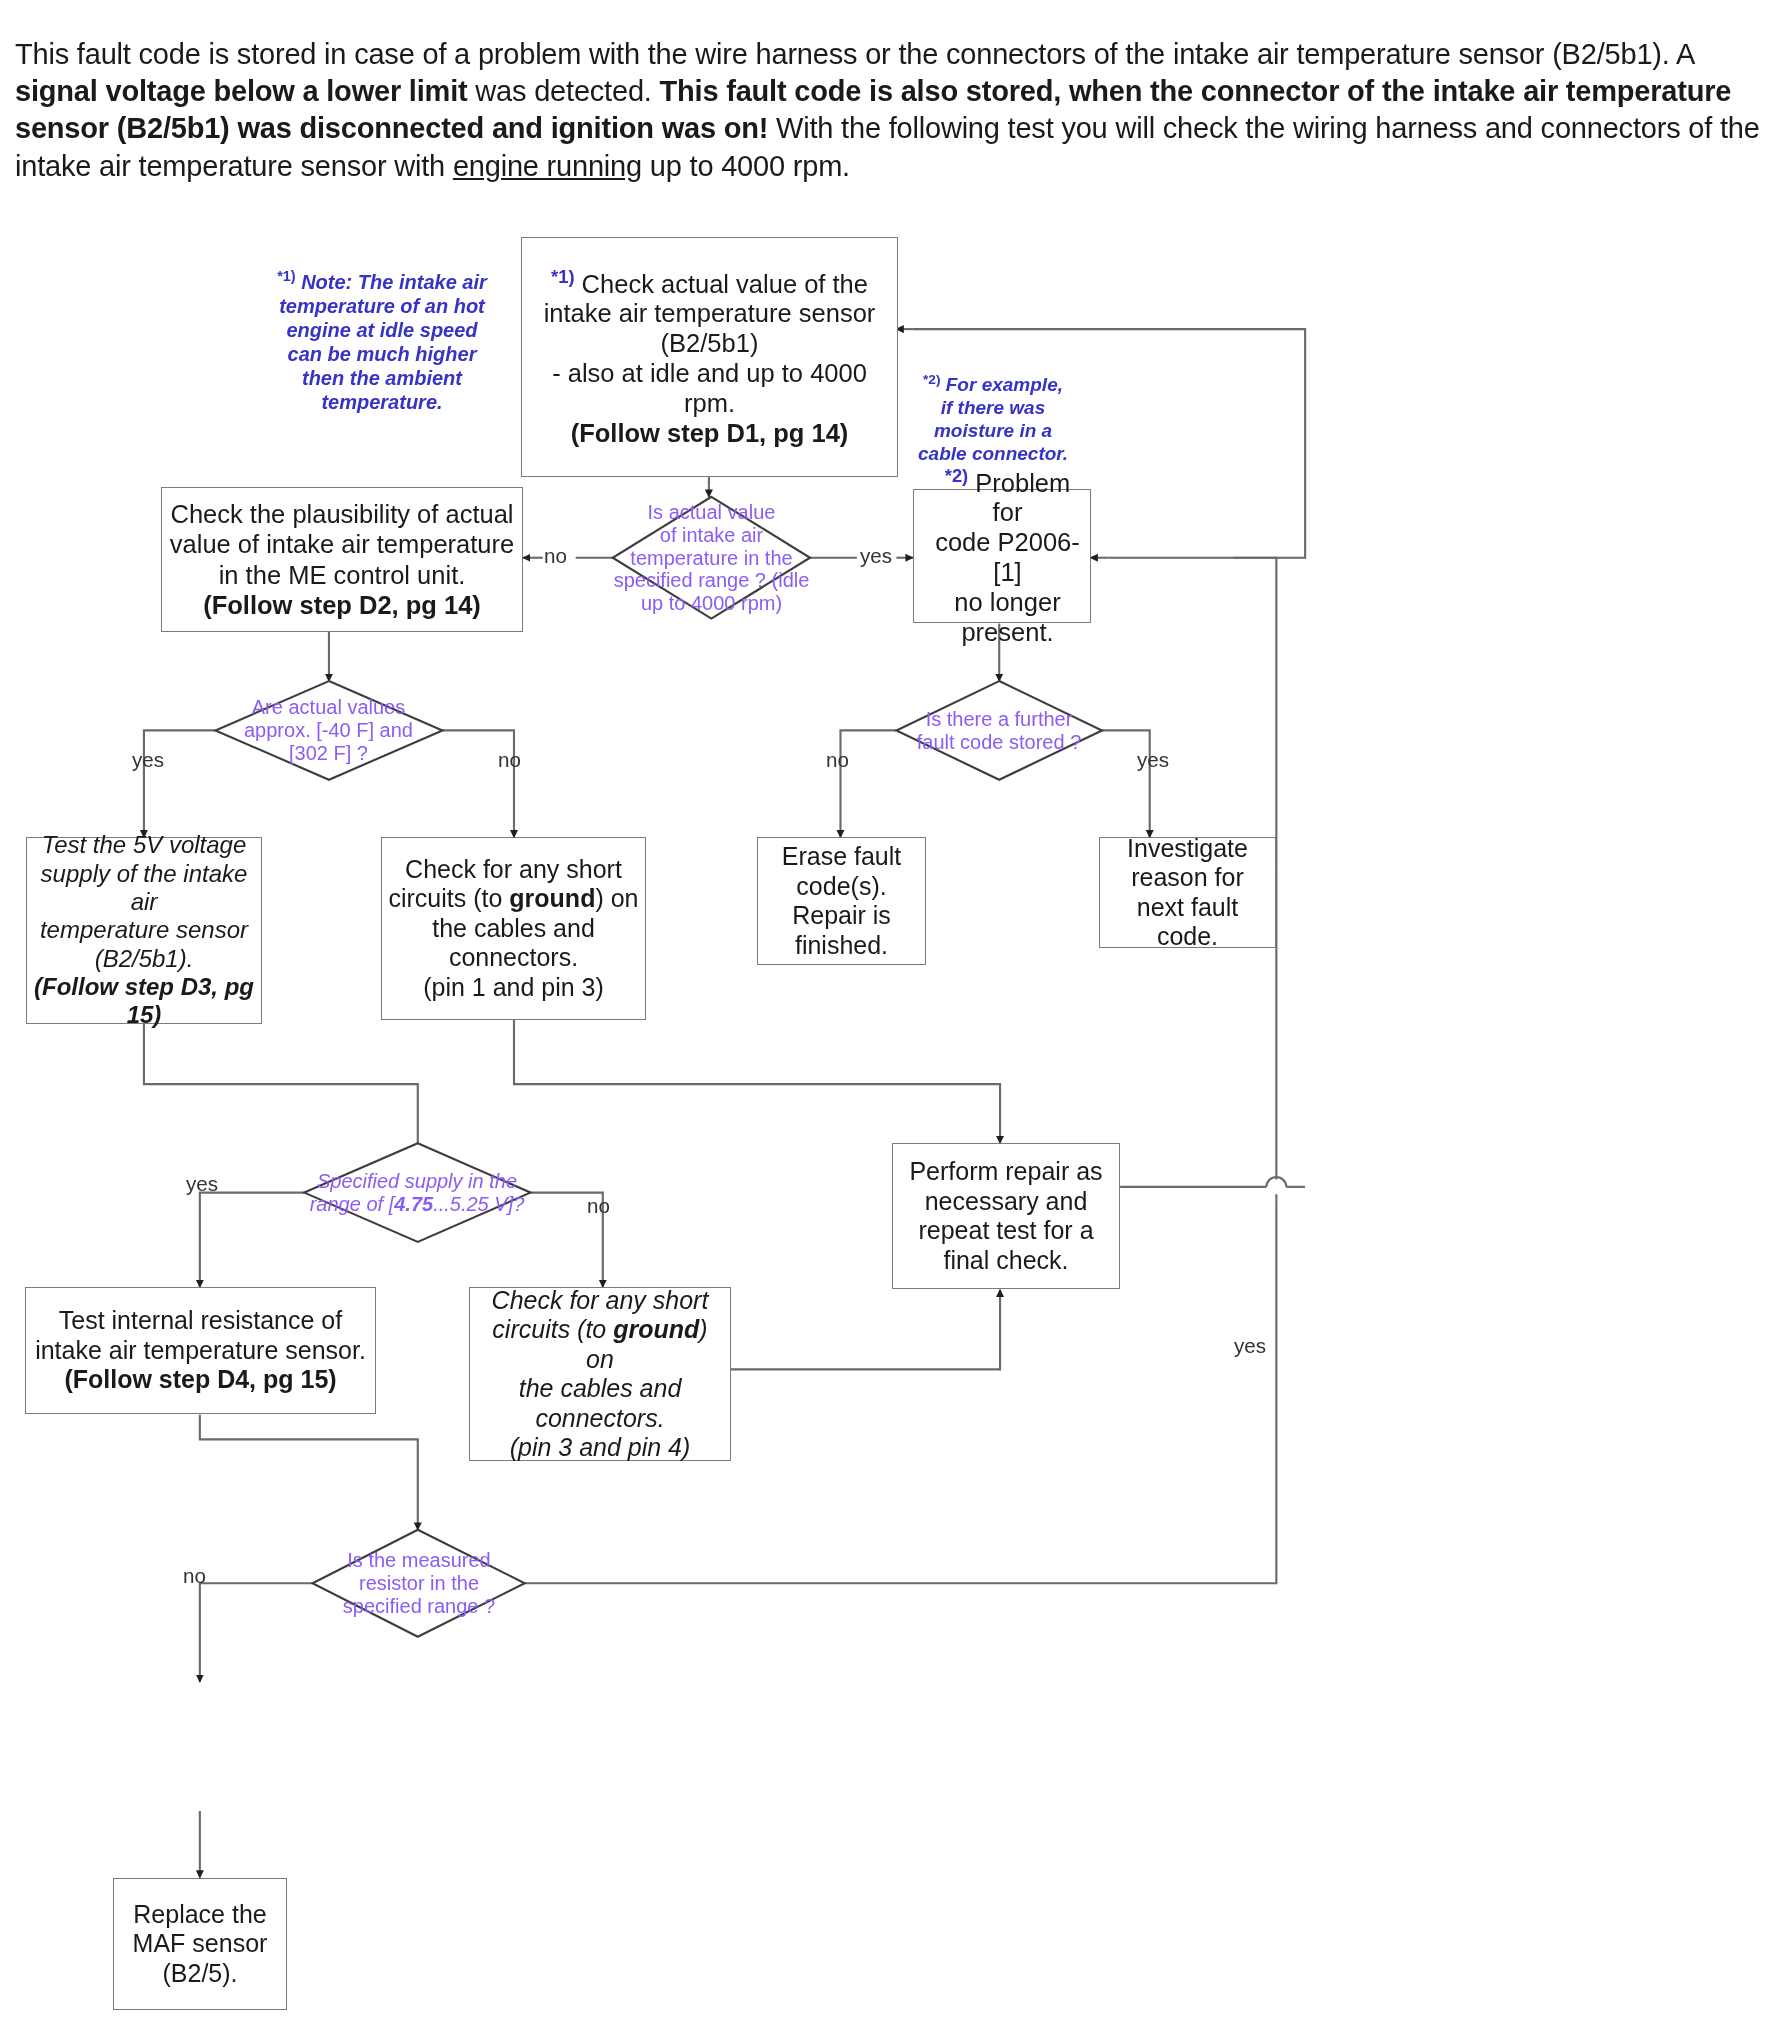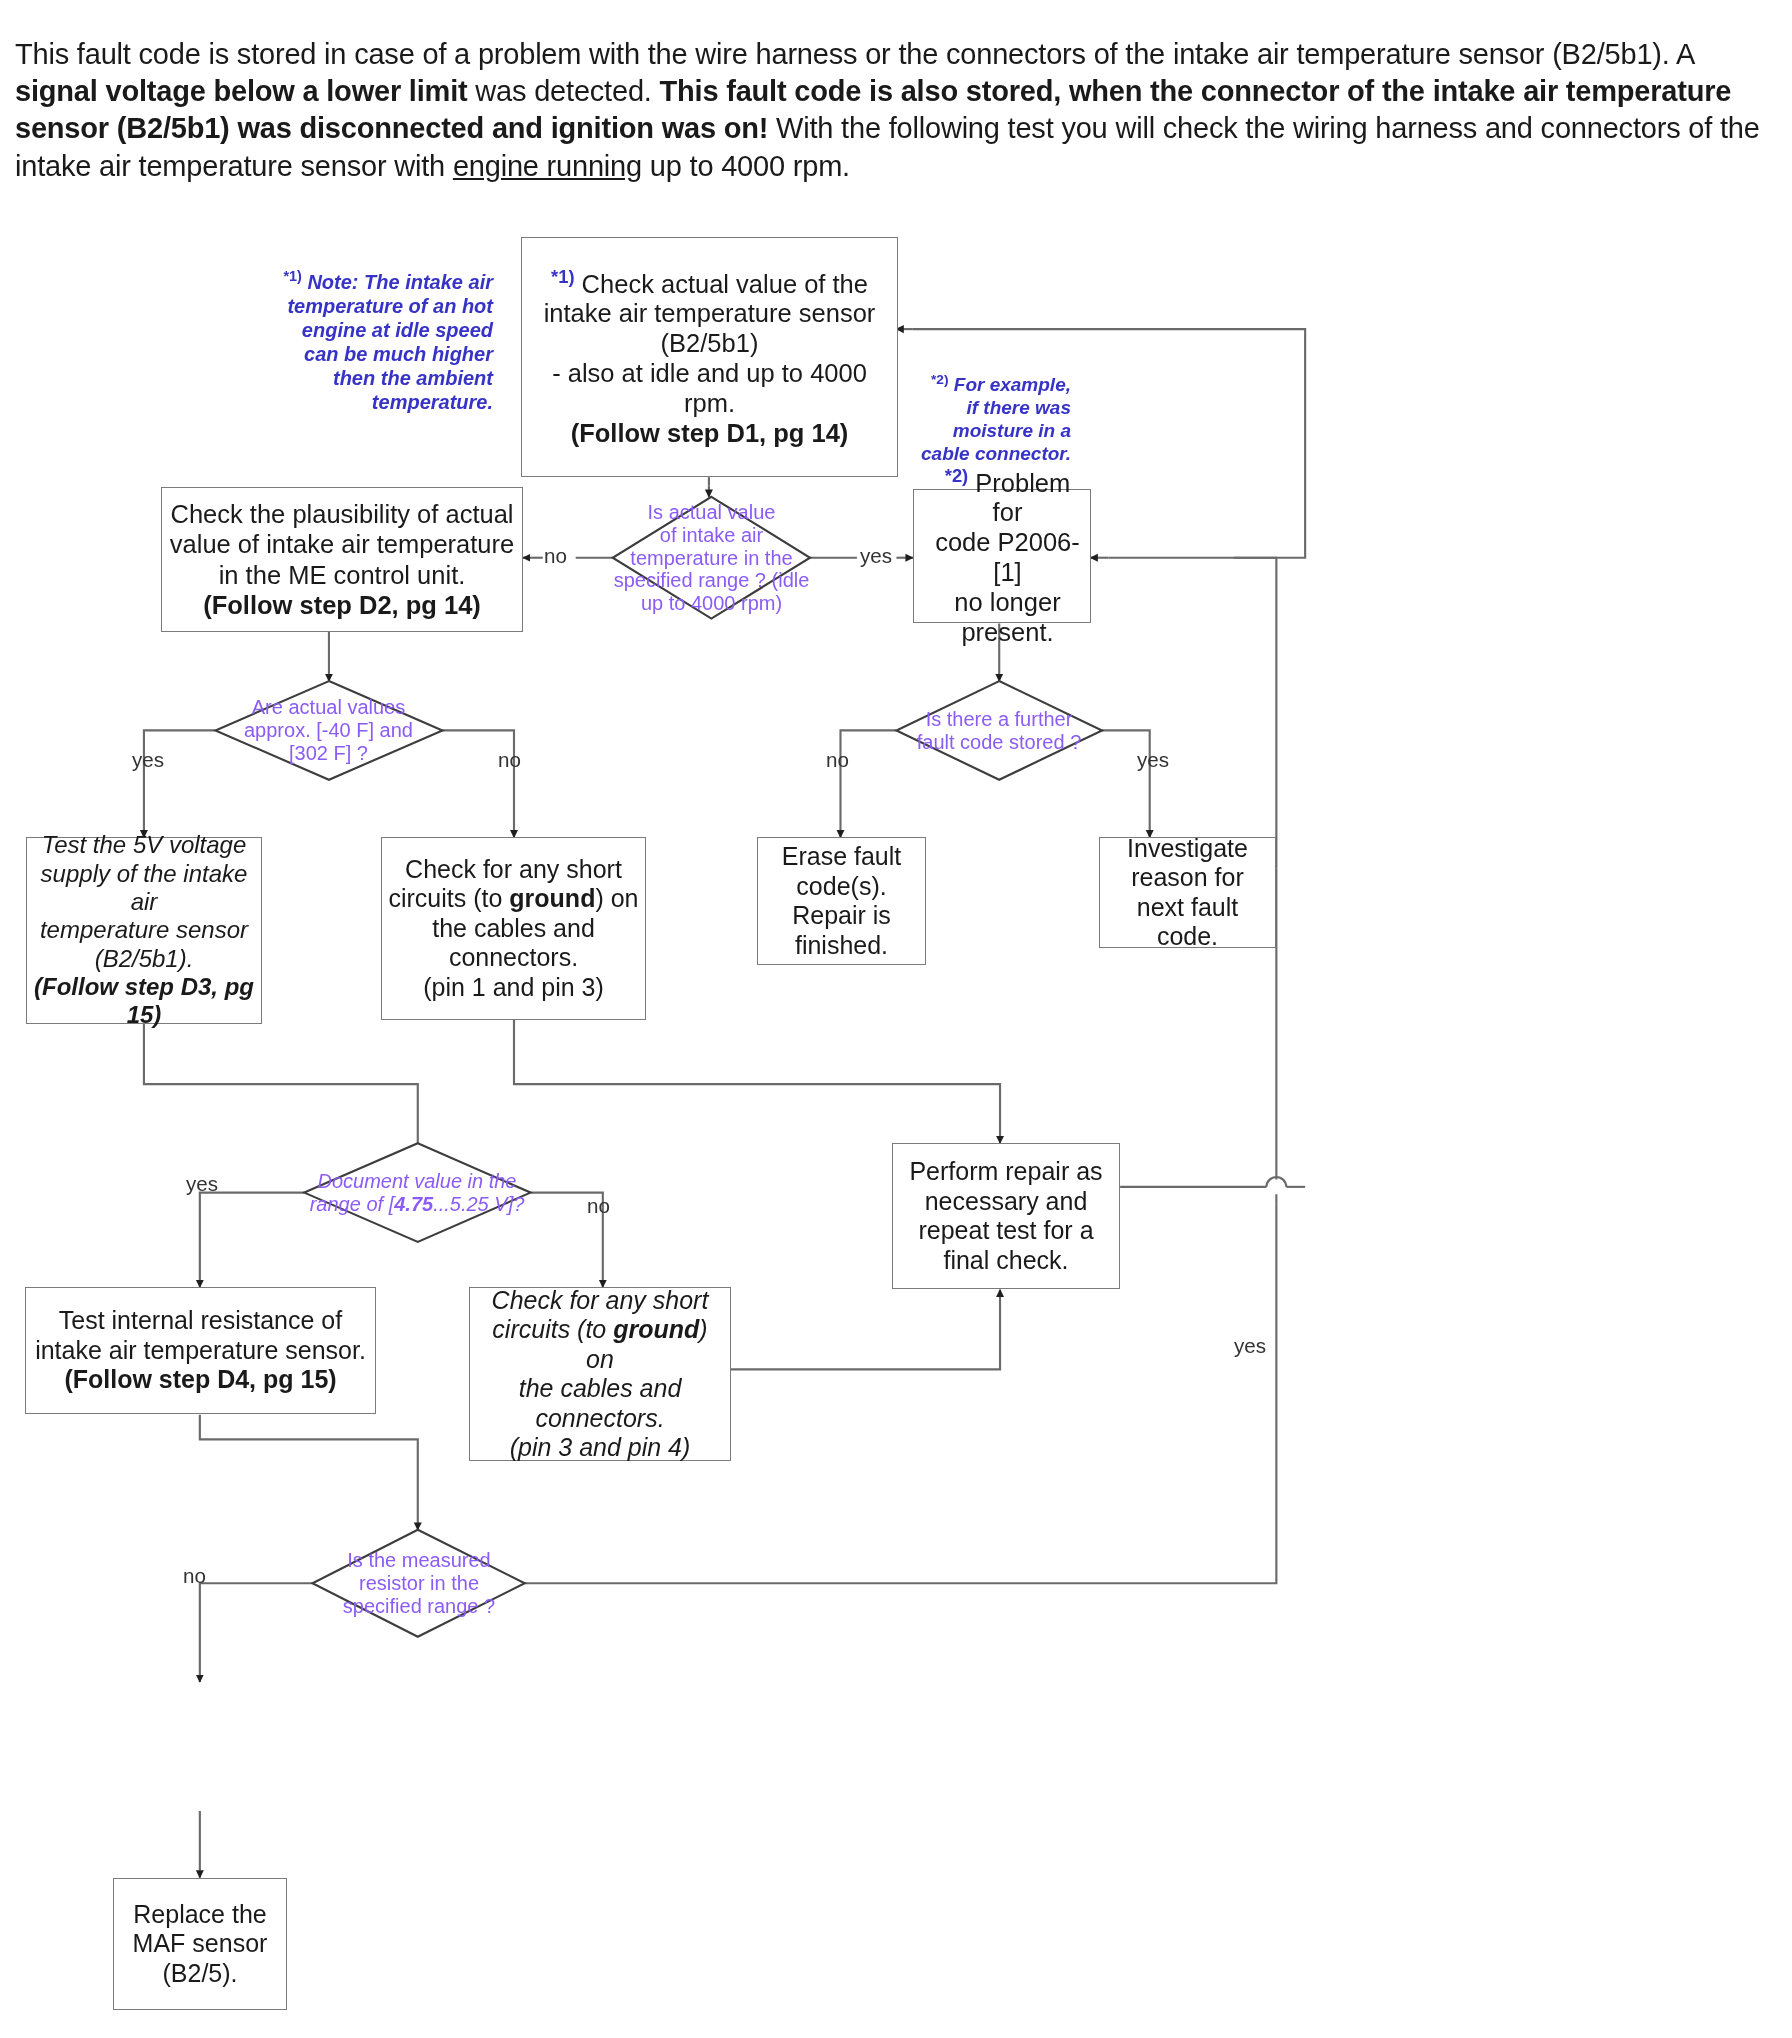--- a/index.html
+++ b/index.html
@@ -42,21 +42,21 @@
 
   
   .elabel{
     position:absolute;font-size:20.6px;color:#333;
     white-space:nowrap;
   }
 
   
   .note{
     position:absolute;color:#3633c6;font-style:italic;font-weight:bold;
-    text-align:right;line-height:1.2;
+    text-align:center;line-height:1.2;
   }
   .sup{font-style:normal;font-weight:bold;font-size:.72em;vertical-align:super;}
   .supblue{color:#3633c6;}
 </style>
 </head>
 <body>
 
 <div id="page">
 
   <p id="intro"><span>This fault code is stored in case of a problem with the wire harness or the connectors of the intake air temperature sensor (B2/5b1). A </span><b>signal voltage below a lower limit</b><span> was detected. </span><b>This fault code is also stored, when the connector of the intake air temperature sensor (B2/5b1) was disconnected and ignition was on!</b><span>  With the following test you will check the wiring harness and connectors of the intake air temperature sensor with </span><u>engine running</u><span> up to 4000 rpm.</span></p>
@@ -269,21 +269,21 @@
 
   <div class="dia" style="left:896px;top:681px;width:206px;height:99px;font-size:20px;">
     <div class="txt" style="width:104%;">
       <div>Is there a further</div>
       <div>fault code stored ?</div>
     </div>
   </div>
 
   <div class="dia" style="left:304px;top:1143px;width:226px;height:99px;font-size:20px;">
     <div class="txt i" style="width:112%;">
-      <div>Document value in the</div>
+      <div>Specified supply in the</div>
       <div><span>range of [</span><b>4.75</b><span>...5.25 V]?</span></div>
     </div>
   </div>
 
   <div class="dia" style="left:313px;top:1530px;width:212px;height:107px;font-size:20px;">
     <div class="txt" style="width:100%;">
       <div>Is the measured</div>
       <div>resistor in the</div>
       <div>specified range ?</div>
     </div>

